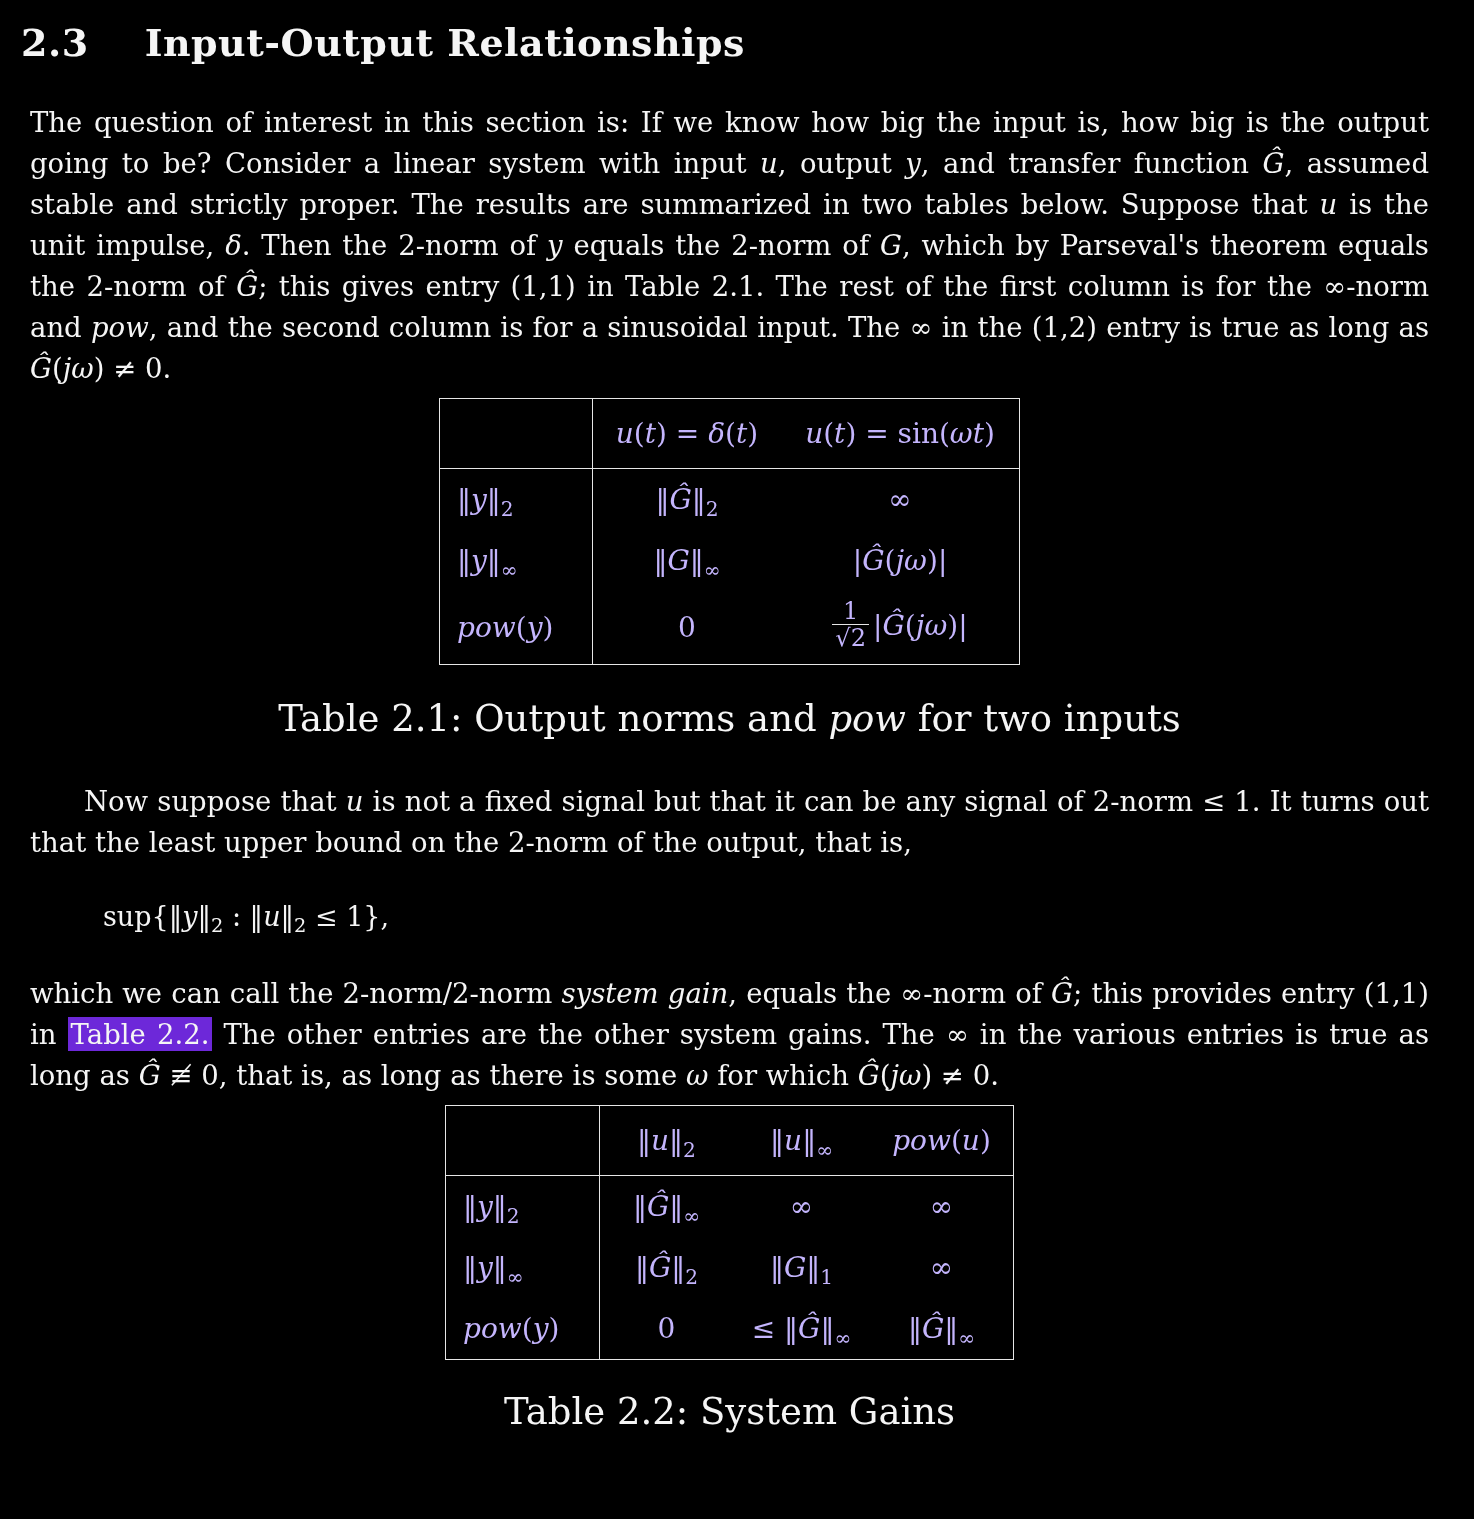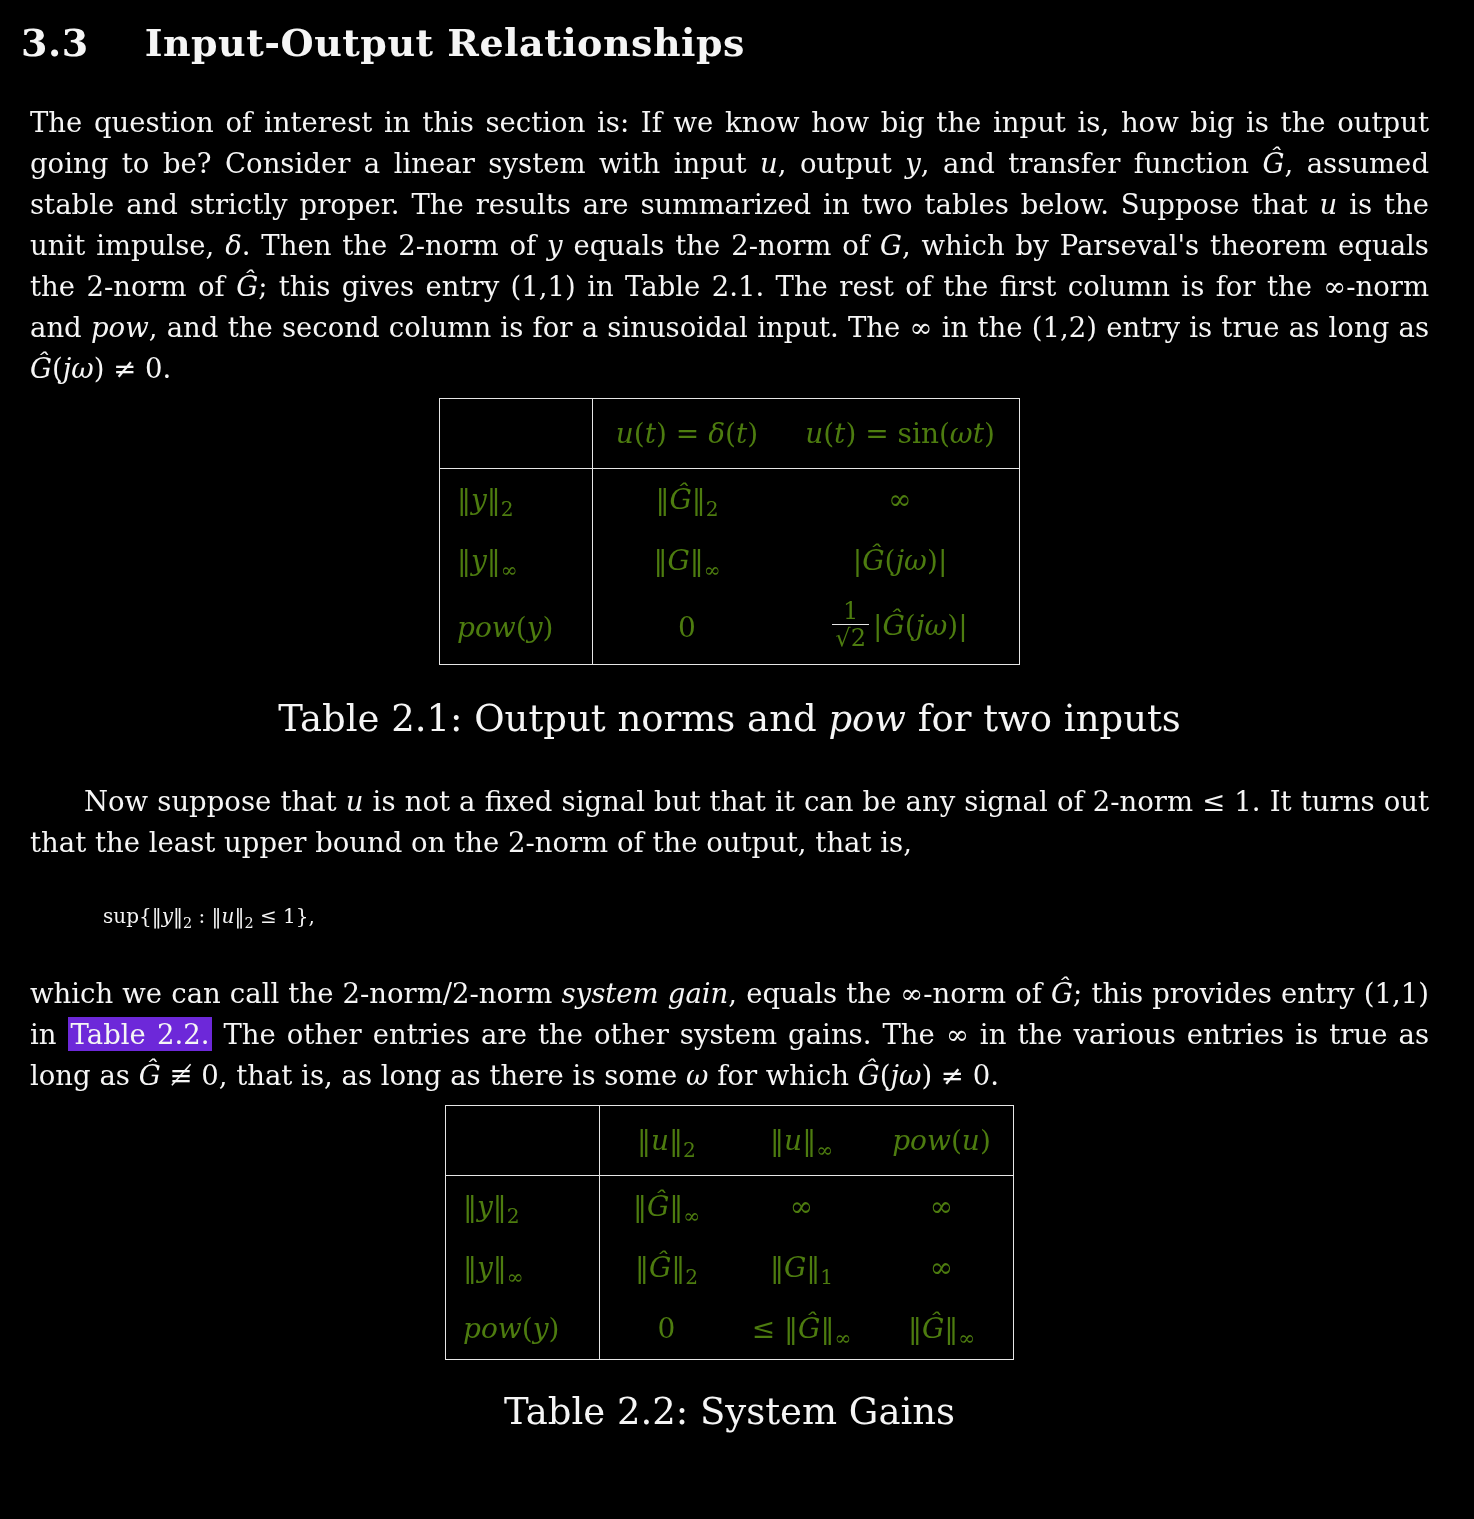--- a/index.html
+++ b/index.html
@@ -23,38 +23,38 @@
 
   p {
     margin: 9px;
     font-size: 27.5px;
     line-height: 41px;
     text-align: justify;
     hyphens: none;
   }
   .p1 { margin-top: 36px; }
   .p2 { margin-top: 42px; text-indent: 54px; }
-  .eq { margin: 33px 0 0 82px; font-size: 20px; line-height: 41px; }
+  .eq { margin: 33px 0 0 82px; font-size: 27px; line-height: 41px; }
   .p3 { margin-top: 36px; }
 
   .mi { font-style: italic; }
   sub { font-size: 0.72em; line-height: 0; }
   .hl { background: #6d28d9; padding: 1px 3px; }
 
   figure.tablefig { margin: 0; }
   .fig1 { margin-top: 56px; }
   .fig2 { margin-top: 20px; }
 
   table.t {
     border-collapse: collapse;
     margin: 0 auto;
     font-size: 28px;
     line-height: 41px;
     border: 1.5px solid #e6e6e6;
-    color: #4d7c0f;
+    color: #c4b5fd;
   }
   table.t td { padding: 10px 0; }
   table.t tr.head td { border-bottom: 1.5px solid #e6e6e6; padding: 14px 0; }
   table.t td.lbl {
     border-right: 1.5px solid #e6e6e6;
     text-align: left;
     padding-left: 17px;
     padding-right: 28px;
   }
   table.t td.c { text-align: center; padding-left: 8px; padding-right: 8px; }
@@ -85,21 +85,21 @@
     top: -3px;
   }
   .frac .num, .frac .den { display: block; padding: 0 3px; }
   .frac .den { border-top: 1.5px solid #e6e6e6; }
 </style>
 </head>
 <body>
 
 <main class="page">
 
-  <h1><span class="secnum">3.3</span><span>Input-Output Relationships</span></h1>
+  <h1><span class="secnum">2.3</span><span>Input-Output Relationships</span></h1>
 
   <p class="p1"><span>The question of interest in this section is: If we know how big the input is, how big is the output going to be? Consider a linear system with input </span><span class="mi">u</span><span>, output </span><span class="mi">y</span><span>, and transfer function </span><span class="mi">Ĝ</span><span>, assumed stable and strictly proper. The results are summarized in two tables below. Suppose that </span><span class="mi">u</span><span> is the unit impulse, </span><span class="mi">δ</span><span>. Then the 2-norm of </span><span class="mi">y</span><span> equals the 2-norm of </span><span class="mi">G</span><span>, which by Parseval's theorem equals the 2-norm of </span><span class="mi">Ĝ</span><span>; this gives entry (1,1) in Table 2.1. The rest of the first column is for the ∞-norm and </span><span class="mi">pow</span><span>, and the second column is for a sinusoidal input. The ∞ in the (1,2) entry is true as long as </span><span class="mi">Ĝ</span><span>(</span><span class="mi">jω</span><span>) ≠ 0.</span></p>
 
   <figure class="tablefig fig1">
     <table class="t t1">
       <tbody>
           <tr class="head">
         <td class="lbl"></td>
         <td class="c c2"><span class="mi">u</span><span>(</span><span class="mi">t</span><span>) = </span><span class="mi">δ</span><span>(</span><span class="mi">t</span><span>)</span></td>
         <td class="c c3"><span class="mi">u</span><span>(</span><span class="mi">t</span><span>) = sin(</span><span class="mi">ωt</span><span>)</span></td>

